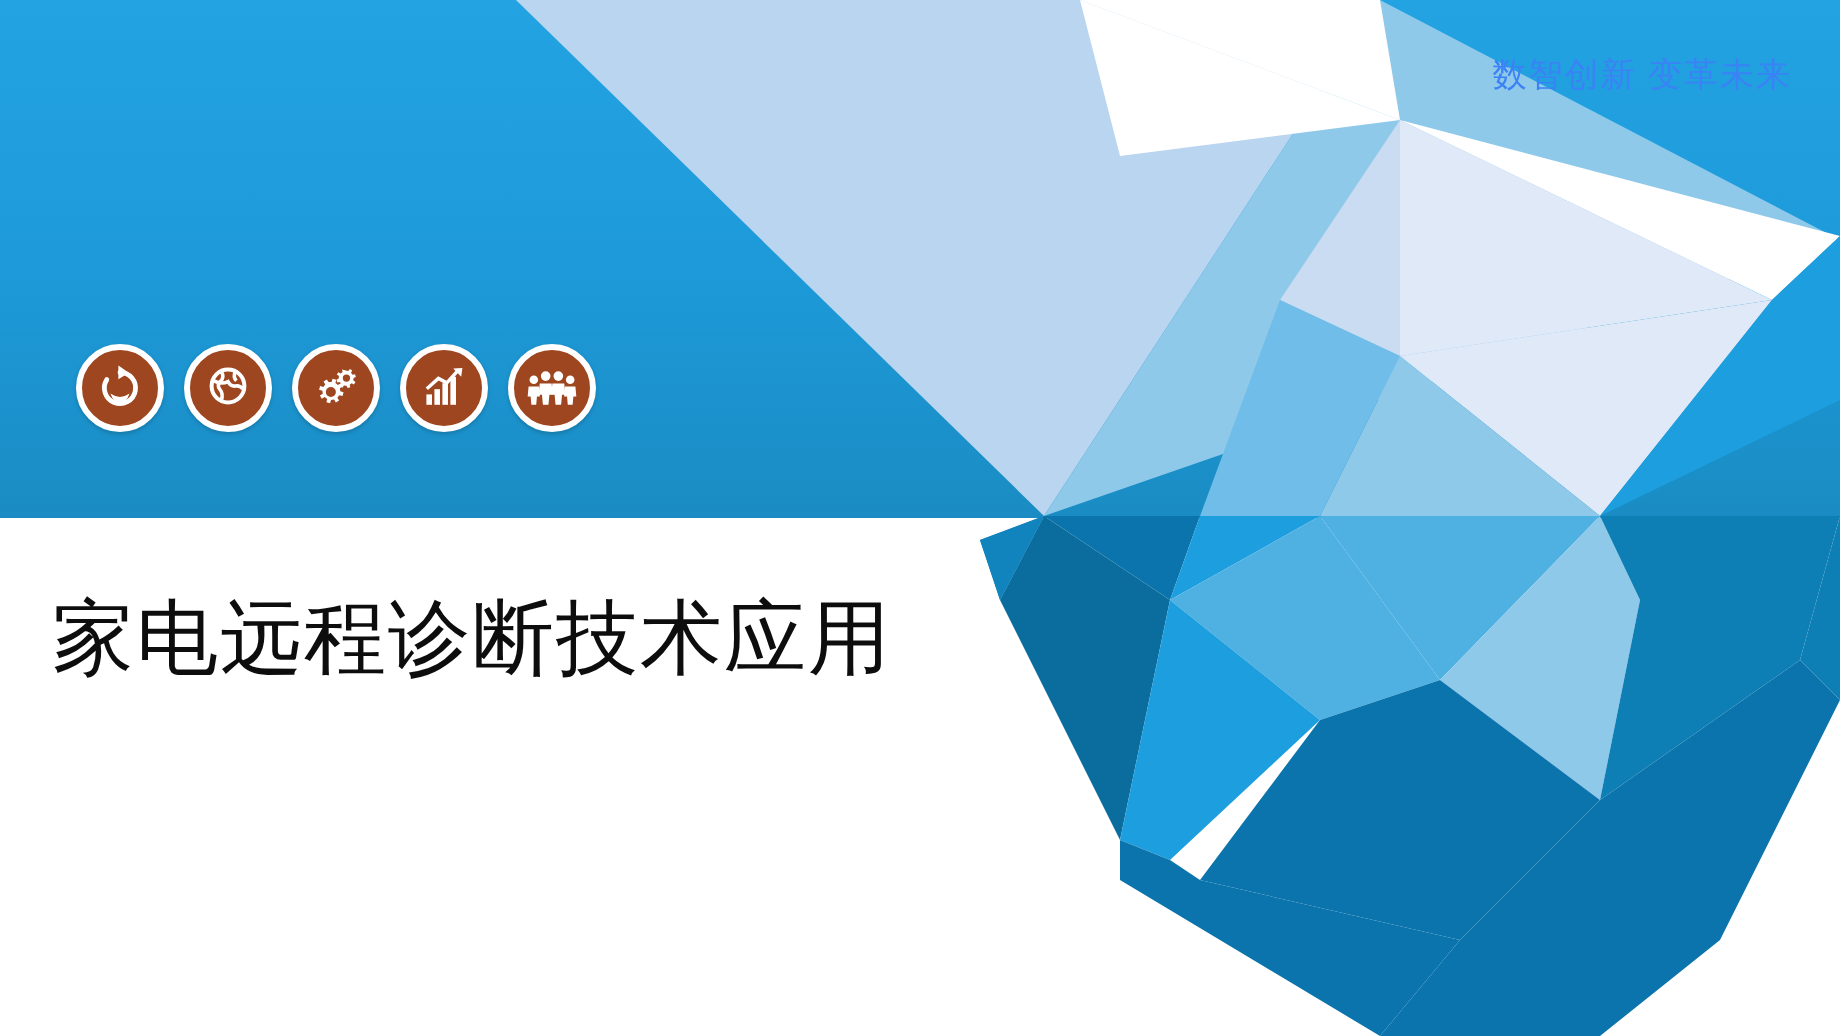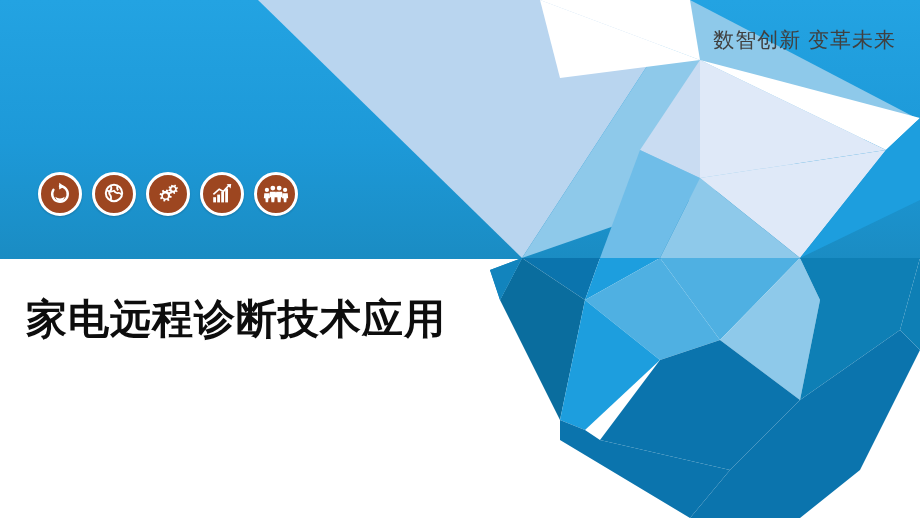--- a/index.html
+++ b/index.html
@@ -32,22 +32,22 @@
     left: 0;
     top: 0;
     width: 920px;
     height: 518px;
   }
   
   .tagline {
     position: absolute;
     right: 24px;
     top: 26px;
-    color: #404040;
-    font-size: 21px;
+    color: #3b82f6;
+    font-size: 17px;
     letter-spacing: 1px;
     white-space: nowrap;
     font-weight: 400;
     text-align: center;
   }
   
   .icon-row {
     position: absolute;
     left: 38px;
     top: 172px;
@@ -70,21 +70,21 @@
   .icon-badge svg {
     display: block;
   }
   
   .title {
     position: absolute;
     left: 26px;
     top: 296px;
     color: #0d0d0d;
     font-size: 41px;
-    font-weight: bold;
+    font-weight: normal;
     letter-spacing: 1px;
     white-space: nowrap;
     line-height: 1.15;
   }
 </style>
 </head>
 <body>
 
 <div id="slide">
 

